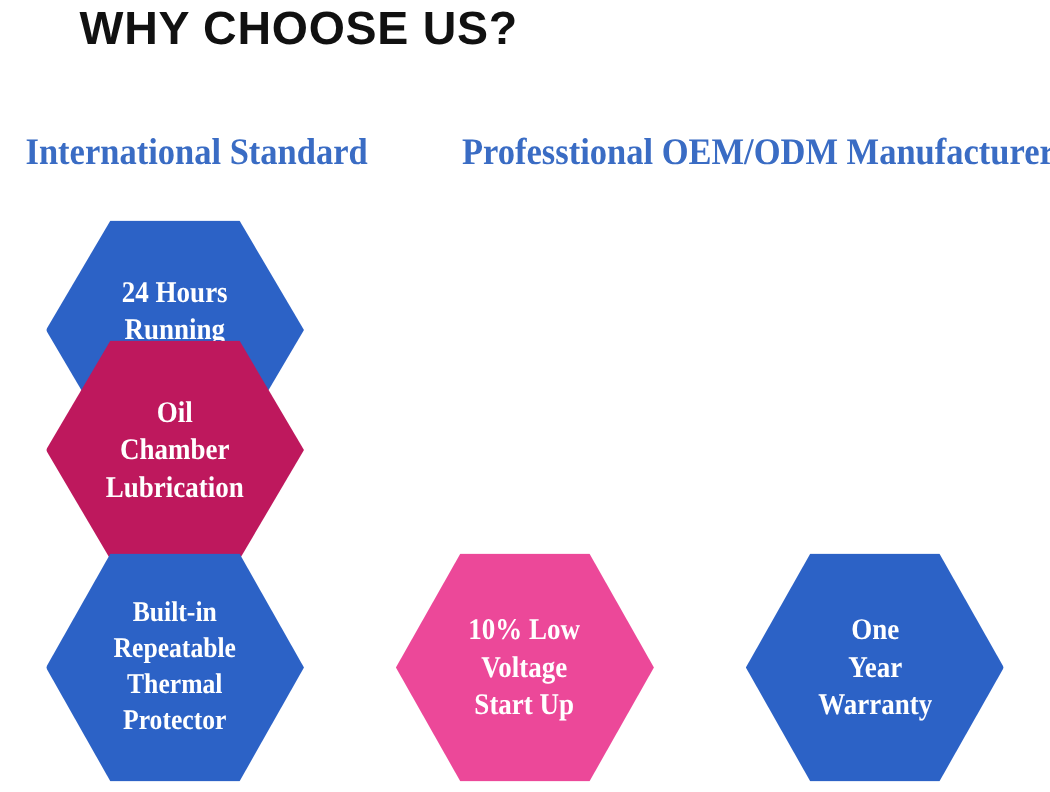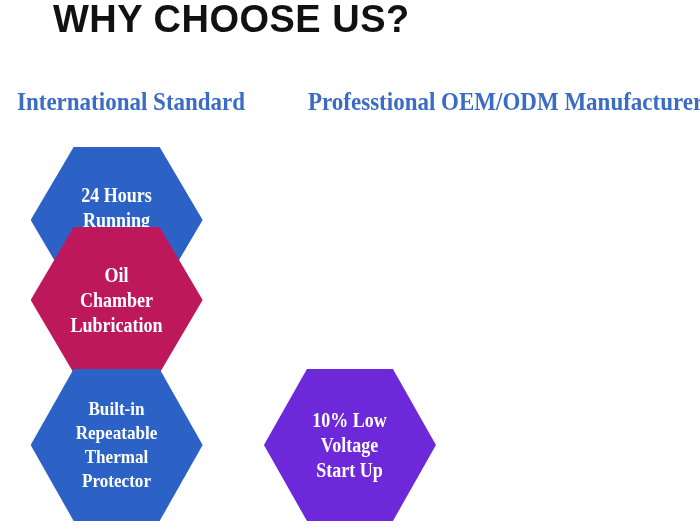--- a/index.html
+++ b/index.html
@@ -22,21 +22,21 @@
     height: 528px;
   }
 
   
   .page-title {
     position: absolute;
     left: 53px;
     top: 2px;
     font-family: "Liberation Sans", sans-serif;
     font-weight: bold;
-    font-size: 38px;
+    font-size: 31px;
     letter-spacing: 0.5px;
     color: #111111;
     white-space: nowrap;
     line-height: 34px;
   }
 
   
   .col-heading {
     position: absolute;
     font-family: "Liberation Serif", serif;
@@ -141,22 +141,29 @@
     <div class="hex-row row-2">
       <div class="hex-cell">
         <div class="hexagon" style="background: rgb(44, 98, 198);">
           <div class="hex-label lines-4" style="color: rgb(255, 255, 255);">Built-in
 Repeatable
 Thermal
 Protector</div>
         </div>
       </div>
       <div class="hex-cell">
-        <div class="hexagon" style="background: #6d28d9;">
+        <div class="hexagon" style="background: #ec4899;">
           <div class="hex-label lines-3" style="color: rgb(255, 255, 255);">10% Low
 Voltage
 Start Up</div>
+        </div>
+      </div>
+      <div class="hex-cell">
+        <div class="hexagon" style="background: rgb(44, 98, 198);">
+          <div class="hex-label lines-3" style="color: rgb(255, 255, 255);">One
+Year
+Warranty</div>
         </div>
       </div>
     </div>
 
   </div>
 </div>
 
 </body></html>

